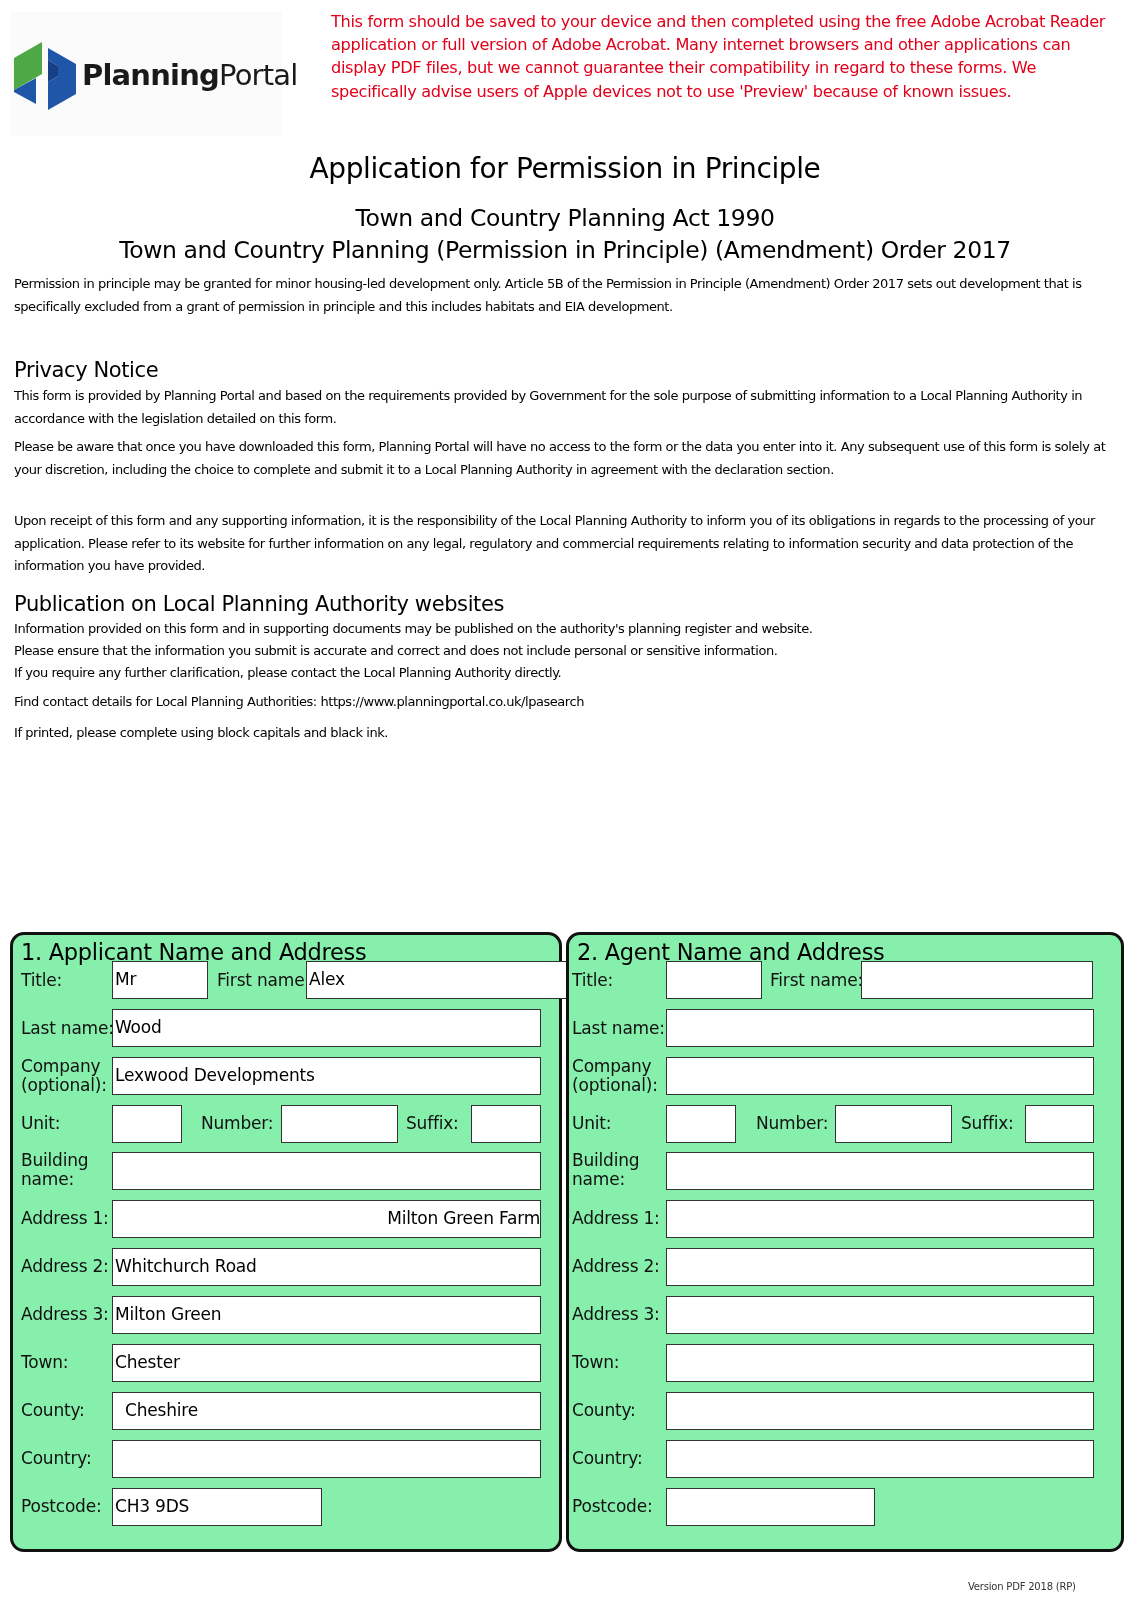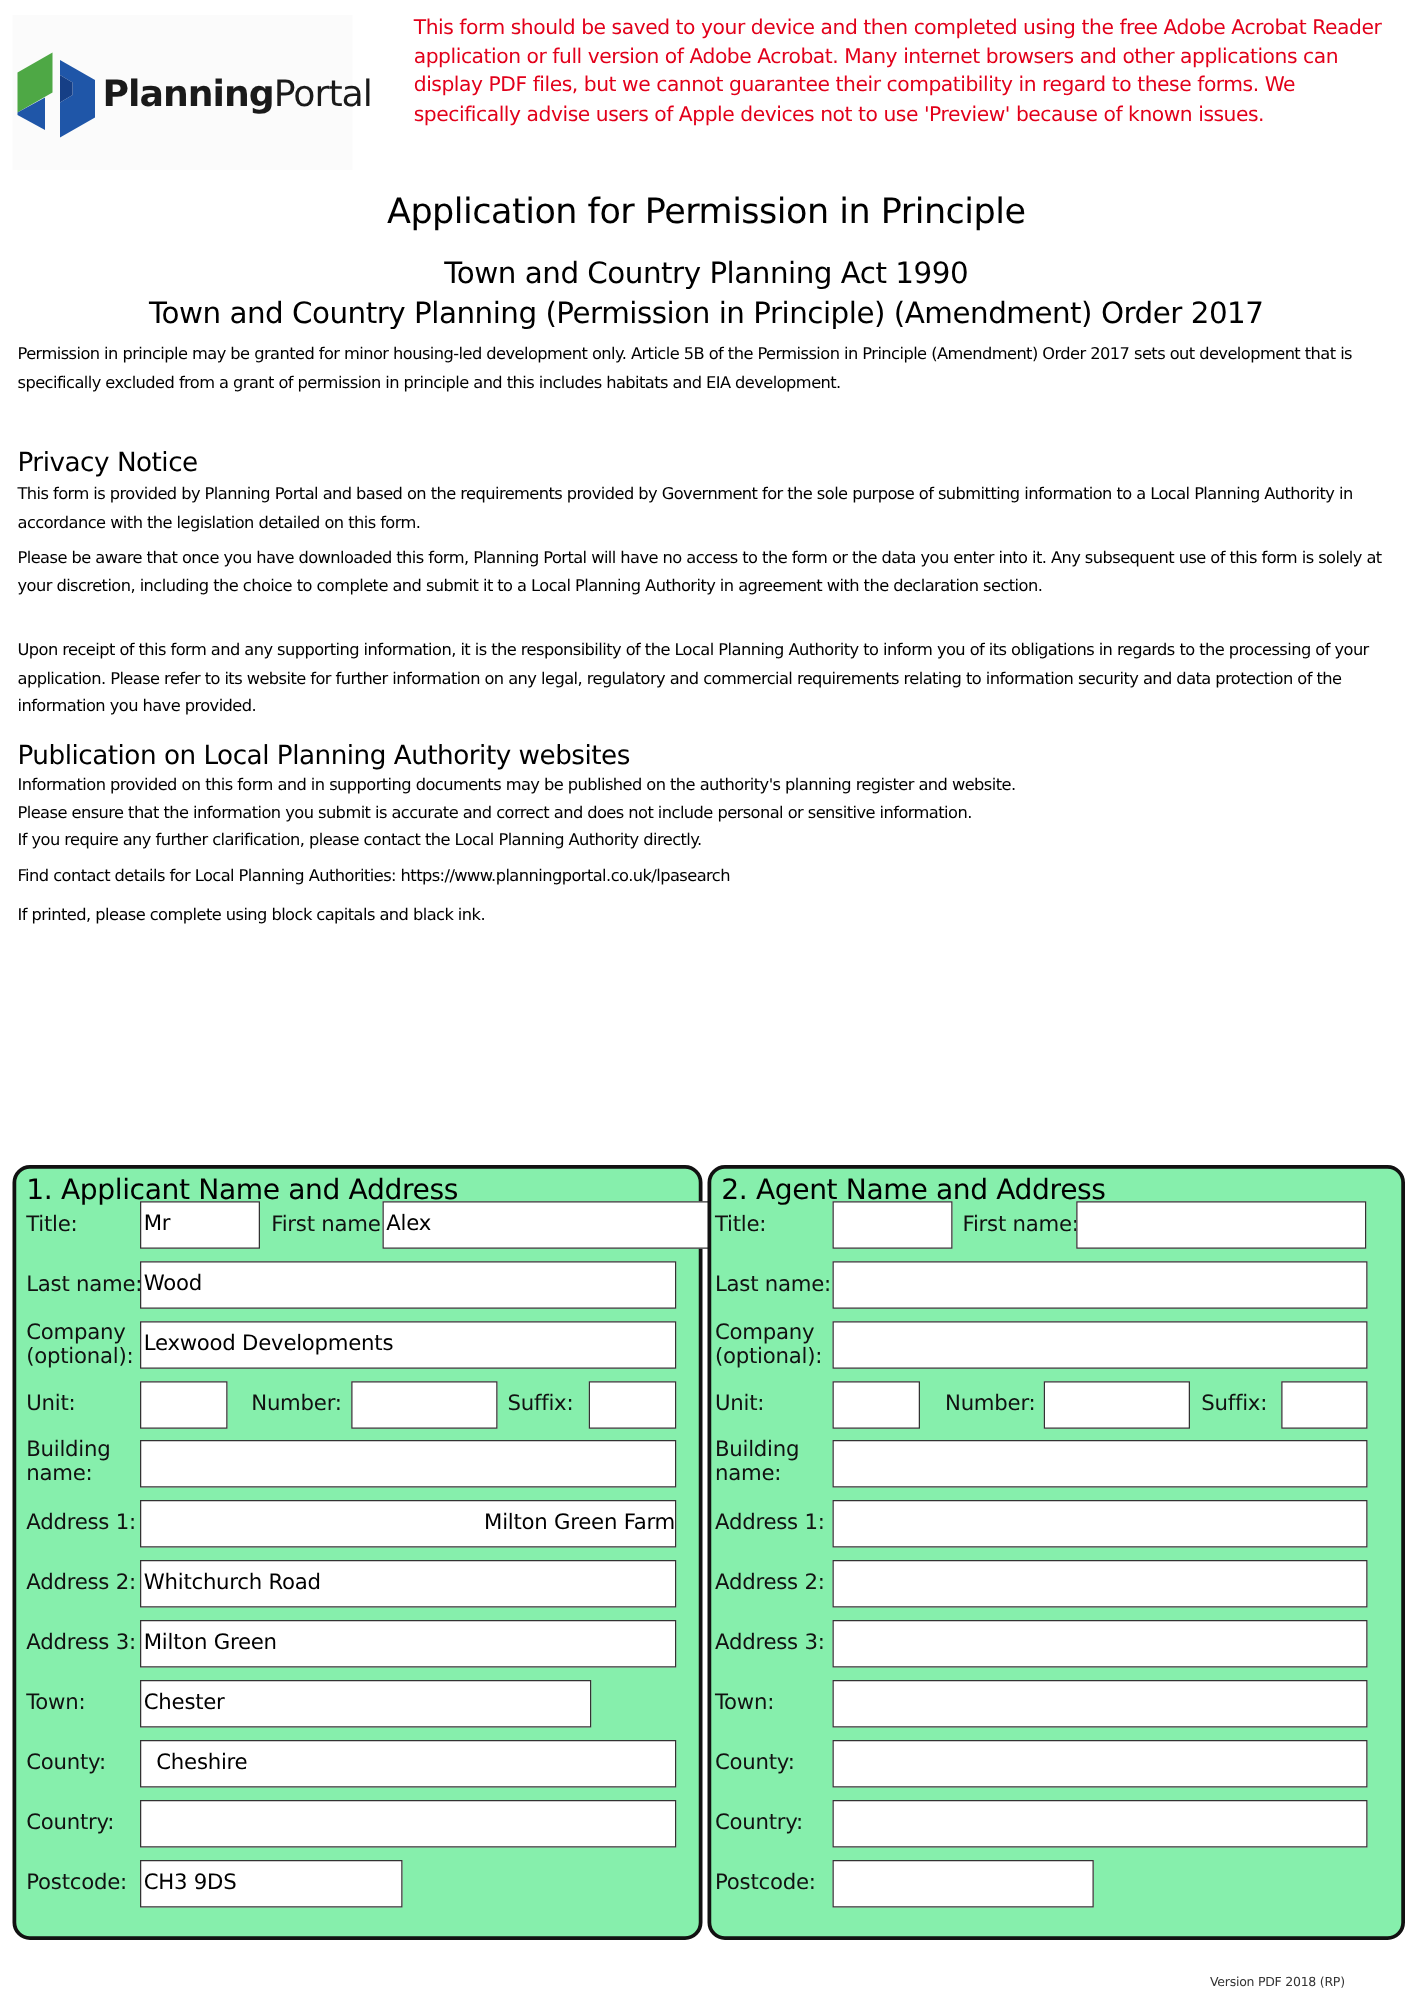--- a/index.html
+++ b/index.html
@@ -134,21 +134,21 @@
     <div class="lbl" style="left:8px; top:274px;">Address 1:</div>
     <div class="fld" style="left:99px; top:265px; width:429px;text-align:right;">Milton Green Farm</div>
 
     <div class="lbl" style="left:8px; top:322px;">Address 2:</div>
     <div class="fld" style="left:99px; top:313px; width:429px;">Whitchurch Road</div>
 
     <div class="lbl" style="left:8px; top:370px;">Address 3:</div>
     <div class="fld" style="left:99px; top:361px; width:429px;">Milton Green</div>
 
     <div class="lbl" style="left:8px; top:418px;">Town:</div>
-    <div class="fld" style="left:99px; top:409px; width:361px;">Chester</div>
+    <div class="fld" style="left:99px; top:409px; width:429px;">Chester</div>
 
     <div class="lbl" style="left:8px; top:466px;">County:</div>
     <div class="fld" style="left:99px; top:457px; width:429px;padding-left:12px;">Cheshire</div>
 
     <div class="lbl" style="left:8px; top:514px;">Country:</div>
     <div class="fld" style="left:99px; top:505px; width:429px;"></div>
 
     <div class="lbl" style="left:8px; top:562px;">Postcode:</div>
     <div class="fld" style="left:99px; top:553px; width:210px;">CH3 9DS</div>
   </div>

